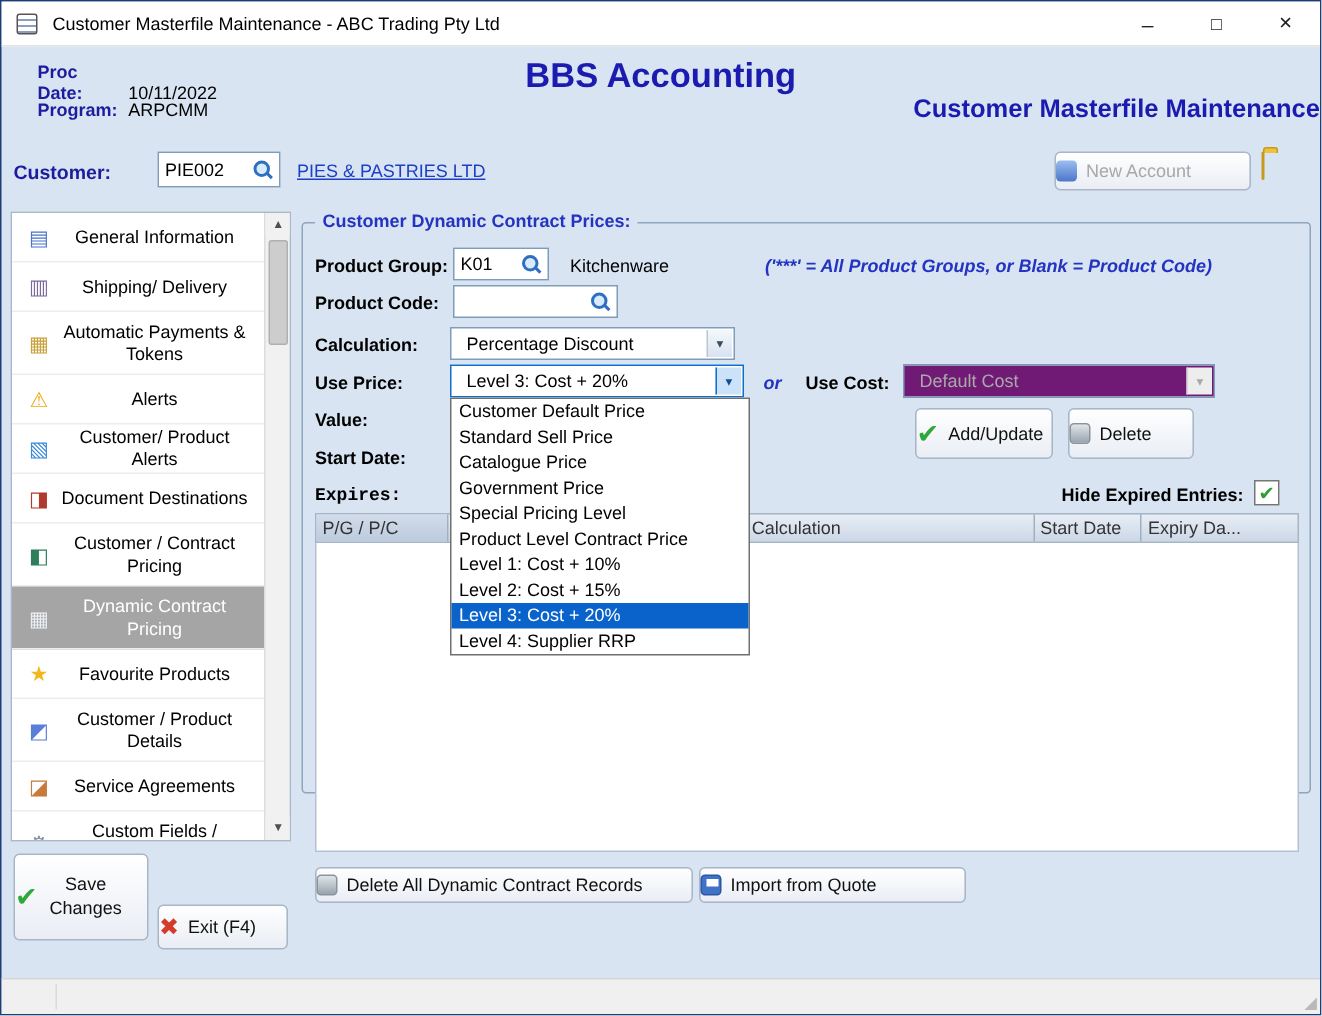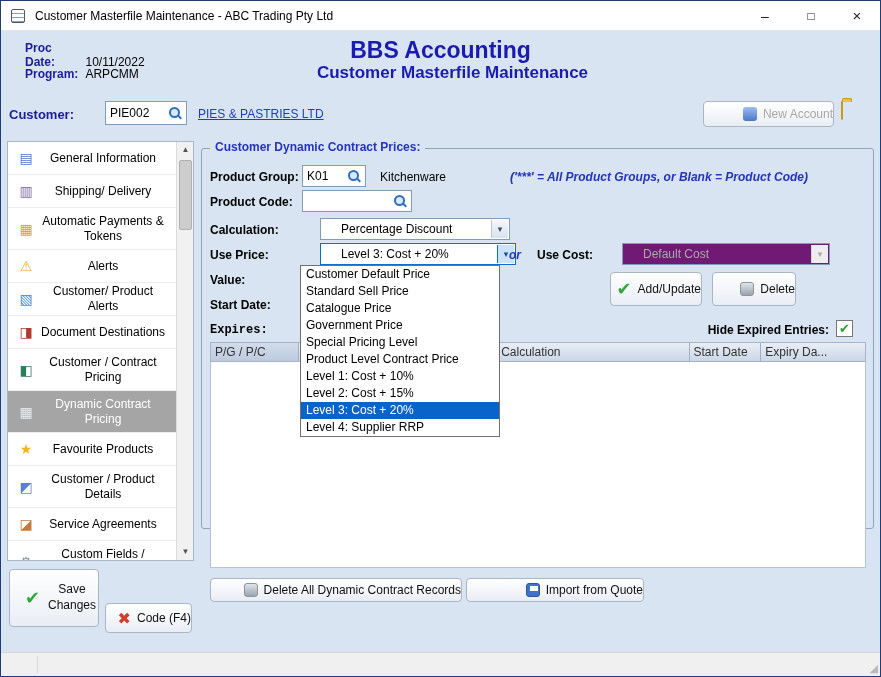--- a/index.html
+++ b/index.html
@@ -14,36 +14,36 @@
   .win-btn { position:absolute; top:0; width:46px; height:30px; text-align:center; line-height:30px; font-size:14px; color:#222; cursor:default; }
   .win-min { right:92px; } .win-max { right:46px; font-size:12px; } .win-close { right:0; font-size:15px; }
 
   
   .hdr-lbl { font-weight:bold; color:#1c1c9c; font-size:12px;padding-left:16px; }
   .hdr-val { color:#000; font-size:12px; }
   .proc-date { position:absolute; left:8px; top:40px; }
   .program   { position:absolute; left:8px; top:63px; }
   .proc-date .hdr-lbl, .program .hdr-lbl { display:inline-block; width:72px; }
   .main-title { position:absolute; left:0; top:36px; width:100%; text-align:center; font-size:23px; font-weight:bold; color:#1b1bb0; }
-  .main-subtitle { position:absolute; left:0; top:62px; width:100%; text-align:center; font-size:17px; font-weight:bold; color:#1b1bb0;padding-left:24px; }
+  .main-subtitle { position:absolute; left:0; top:62px; width:100%; text-align:right; font-size:17px; font-weight:bold; color:#1b1bb0;padding-left:24px; }
   .hdr-right { position:absolute; right:10px; top:40px; text-align:left; }
   .hdr-right .row { margin-bottom:8px; }
   .hdr-right .hdr-lbl { display:inline-block; width:82px; text-align:right; margin-right:6px; }
   .hdr-right .hdr-val { display:inline-block; width:68px; }
 
   
   .customer-label { position:absolute; left:8px; top:106px; font-size:13px; font-weight:bold; color:#1c1c9c; }
   .lookup { position:absolute; background:#fff; border:1px solid #7f9db9; height:24px; }
   .lookup input { border:none; outline:none; width:calc(100% - 20px); height:100%; padding-left:4px; font-size:12px; font-family:"Liberation Sans",sans-serif; background:transparent; }
   .cust-lookup { left:104px; top:100px; width:82px; }
   .mag { position:absolute; right:3px; top:4px; width:15px; height:15px; }
   .mag::before { content:''; position:absolute; left:1px; top:1px; width:7px; height:7px; border:2px solid #2f6fc1; border-radius:50%; background:#d9ebfb; }
   .mag::after { content:''; position:absolute; left:9px; top:10px; width:5px; height:2px; background:#2f6fc1; transform:rotate(45deg); }
   .cust-link { position:absolute; left:197px; top:106px; font-size:12px; color:#1d3fc4; text-decoration:underline; cursor:pointer; }
-  .btn { display:flex; align-items:center; justify-content:flex-end; gap:6px; background:linear-gradient(#ffffff,#e9edf4);
+  .btn { display:flex; align-items:center; justify-content:flex-start; gap:6px; background:linear-gradient(#ffffff,#e9edf4);
          border:1px solid #a9b6c6; border-radius:4px; font-size:12px; color:#111; cursor:default; }
   .new-account-btn { position:absolute; left:702px; top:100px; width:131px; height:26px; color:#a8a8a8; }
   .tile { width:14px; height:14px; border-radius:3px; display:inline-block; }
   .tile-form { background:linear-gradient(#9dbdf0,#4a77c9); }
   .folder-btn { position:absolute; left:840px; top:101px; width:26px; height:25px; background:transparent; border:none; }
   .folder { position:relative; width:19px; height:13px; background:linear-gradient(#ffe28a,#f0b63a); border:1px solid #c79a1e; border-radius:2px; margin-top:4px; }
   .folder::before { content:''; position:absolute; top:-4px; left:0; width:8px; height:3px; background:#f0c23a; border:1px solid #c79a1e; border-bottom:none; border-radius:2px 2px 0 0; }
 
   
   .sidebar { position:absolute; left:6px; top:140px; width:187px; height:420px; background:#fff; border:1px solid #a9b7c9; overflow:hidden; }
@@ -72,21 +72,21 @@
   
   .group { position:absolute; left:200px; top:147px; width:673px; height:381px; border:1px solid #90a4bb; border-radius:3px; }
   .group-legend { position:absolute; top:-9px; left:8px; background:#d8e4f2; padding:0 5px; color:#2433c0; font-weight:bold; font-size:12px; }
   .flabel { position:absolute; font-size:12px; font-weight:bold; color:#000; }
   .ftext  { position:absolute; font-size:12px; color:#000; }
   .hint { position:absolute; font-size:12px; font-weight:bold; font-style:italic; color:#2433c0; }
   .pg-lookup { left:100px; top:16px; width:64px; height:22px; }
   .pg-lookup .mag { top:3px; }
   .pc-lookup { left:100px; top:41px; width:110px; height:22px; }
   .pc-lookup .mag { top:3px; }
-  .combo { position:absolute; height:22px; background:#fff; border:1px solid #7f9db9; font-size:12px; display:flex; align-items:center; padding-left:20px; cursor:default;margin-left:20px; }
+  .combo { position:absolute; height:22px; background:#fff; border:1px solid #7f9db9; font-size:12px; display:flex; align-items:center; padding-left:10px; cursor:default; }
   .combo .arrow-box { position:absolute; right:1px; top:1px; bottom:1px; width:17px; background:linear-gradient(#f4f8fc,#d8e2ef); border-left:1px solid #b9c6d6; display:flex; align-items:center; justify-content:center; font-size:9px; color:#3c4c5c; }
   .combo.open { border-color:#0b6fd0; }
   .combo.open .arrow-box { background:#cbe2f8; border-left-color:#0b6fd0; color:#0b4f96; }
   .combo.disabled { background:#701a75; color:#a9a9a9; }
   .combo.disabled .arrow-box { background:#ededed; color:#a9a9a9; border-left-color:#d5d5d5; }
   .calc-combo { left:98px; top:69px; width:190px; }
   .useprice-combo { left:98px; top:94px; width:196px; }
   .usecost-combo { left:400px; top:94px; width:208px; }
   .or-label { left:307px; top:99px; }
   .usecost-label { left:335px; top:99px; }
@@ -213,21 +213,21 @@
       <span class="sb-arrow down">▼</span>
     </div>
   </div>
 
   <div class="btn save-btn">
     <span class="glyph-check">✔</span>
     <span class="txt">Save Changes</span>
   </div>
   <div class="btn exit-btn">
     <span class="glyph-cross">✖</span>
-    <span>Code (F4)</span>
+    <span>Exit (F4)</span>
   </div>
 
   <div class="group">
     <div class="group-legend">Customer Dynamic Contract Prices:</div>
 
     <span class="flabel" style="left:8px; top:21px;">Product Group:</span>
     <div class="lookup pg-lookup">
       <input value="K01" style="">
       <span class="mag"></span>
     </div>

